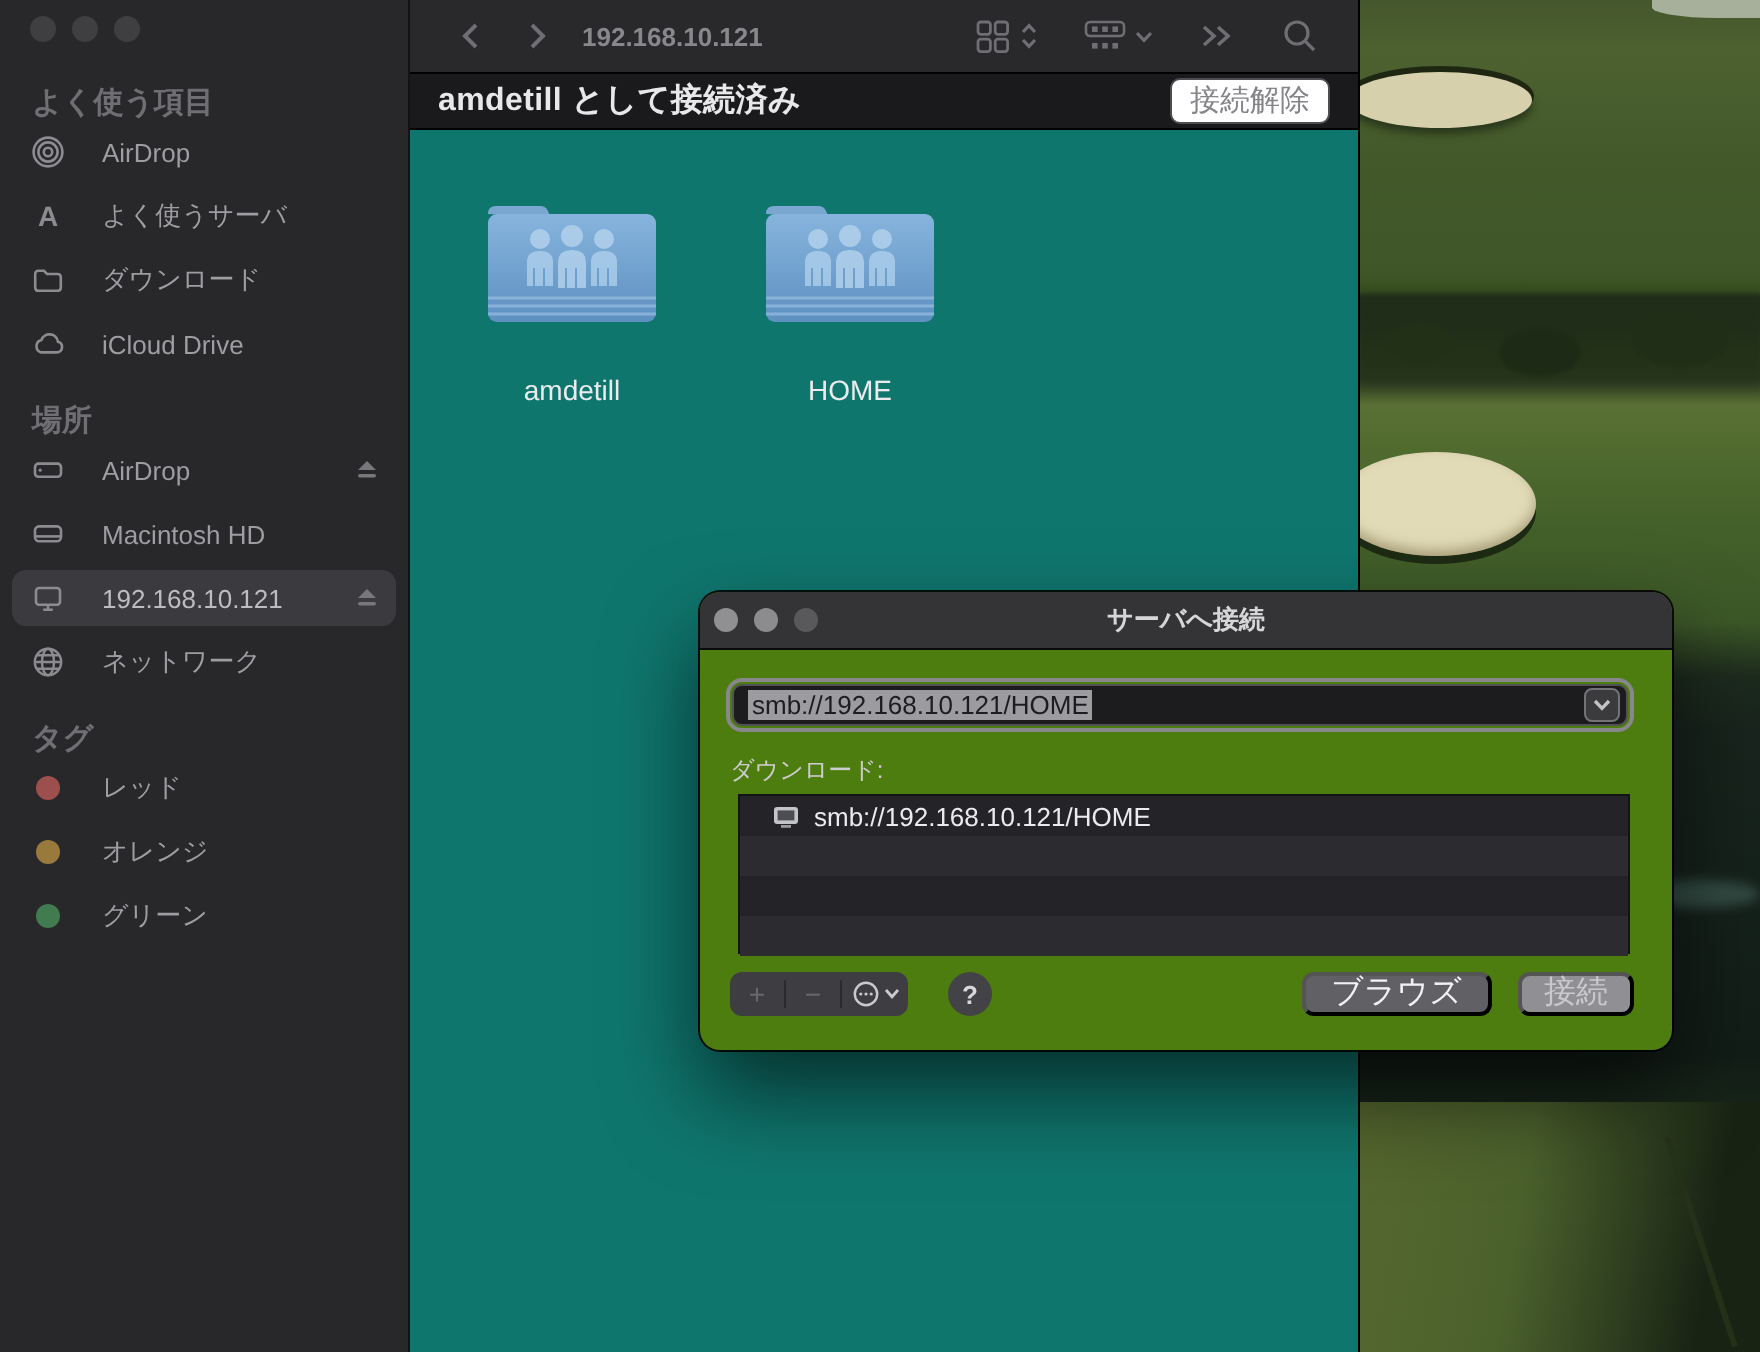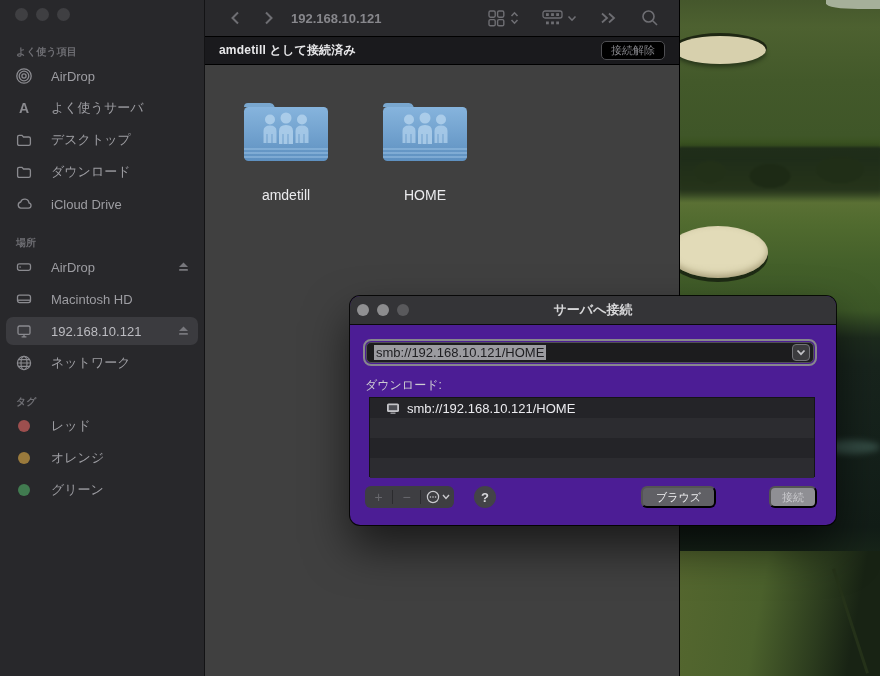--- a/index.html
+++ b/index.html
@@ -40,21 +40,21 @@
 
   
   .finder { position:absolute; left:0; top:0; width:680px; height:676px;
     display:flex; border-right:1px solid #000; }
 
   
   .sidebar { width:205px; height:676px; background:#28282b; flex:none;
     border-right:1px solid #131315; }
   .traffic { display:flex; gap:8px; padding:8px 0 0 15px; height:32px; }
   .tl-dot { width:13px; height:13px; border-radius:50%; background:#3f3f42; }
-  .sb-section-title { font-size:10px; font-weight:bold; color:#6e6e73;
+  .sb-section-title { font-size:15px; font-weight:bold; color:#6e6e73;
     padding:0 0 0 16px; margin-top:12px; height:16px; line-height:16px; }
   .sb-section-title.gap { margin-top:15px; }
   .sb-row { display:flex; align-items:center; height:32px; margin:0 6px;
     padding-left:7px; border-radius:7px; color:#9d9da2; font-size:13px;gap:10px; }
   .sb-row.selected { background:#3b3b3f; height:28px; margin-top:2px; margin-bottom:2px; color:#bcbcc1; }
   .sb-ic { width:22px; height:18px; display:flex; align-items:center; justify-content:center;
     color:#8b8b90; flex:none; }
   .sb-ic svg { display:block; }
   .sb-label { margin-left:6px; white-space:nowrap; overflow:hidden; }
   .sb-eject { margin-left:auto; margin-right:8px; color:#77777c; display:flex; }
@@ -66,32 +66,32 @@
     padding:0 20px 0 22px; color:#6e6e73; flex:none; }
   .tb-btn { display:flex; align-items:center; justify-content:center; }
   .tb-back { margin-right:14px; }
   .tb-fwd { margin-right:14px; }
   .tb-title { font-size:13px; font-weight:bold; color:#87878c; margin-left:0; }
   .tb-right { margin-left:auto; display:flex; align-items:center; gap:22px; }
   .tb-group-pair { display:flex; align-items:center; gap:4px; }
 
   .statusbar { height:29px; background:#1a1a1d; border-top:1px solid #000; border-bottom:1px solid #000;
     display:flex; align-items:center; padding:0 14px; flex:none; }
-  .status-msg { font-size:12px; font-weight:bold; color:#e8e8ea; letter-spacing:.2px; }
-  .disconnect-btn { margin-left:auto; font-size:11px; color:#85858a; background:#000000;
+  .status-msg { font-size:16px; font-weight:bold; color:#e8e8ea; letter-spacing:.2px; }
+  .disconnect-btn { margin-left:auto; font-size:15px; color:#85858a; background:#ffffff;
     border:1px solid #4e4e52; border-radius:5px; padding:3px 9px; line-height:1; }
 
-  .content { flex:1; position:relative; background:#404040; }
+  .content { flex:1; position:relative; background:#0f766e; }
   .folder-grid { display:flex; gap:43px; padding:32px 0 0 33px; }
   .folder-item { width:96px; display:flex; flex-direction:column; align-items:center; }
   .folder-label { margin-top:22px; font-size:14px; color:#ebebed; }
 
   
   .dialog { position:absolute; left:350px; top:296px; width:486px; height:229px;
-    background:#4c1d95; border-radius:10px; z-index:10;
+    background:#4d7c0f; border-radius:10px; z-index:10;
     box-shadow:0 0 0 1px rgba(0,0,0,.85), 0 22px 45px rgba(0,0,0,.6);
     display:flex; flex-direction:column; overflow:hidden; }
   .dlg-titlebar { height:29px; background:#343437; border-bottom:1px solid #0a0a0a;
     display:flex; align-items:center; position:relative; flex:none; }
   .dlg-dots { display:flex; gap:8px; padding-left:7px; }
   .dlg-dot { width:12px; height:12px; border-radius:50%; }
   .dlg-dot.d1 { background:#909092; }
   .dlg-dot.d2 { background:#8c8c8e; }
   .dlg-dot.d3 { background:#59595c; }
   .dlg-title { position:absolute; left:0; right:0; text-align:center; font-size:13px;
@@ -121,22 +121,22 @@
     border-radius:6px; overflow:hidden; }
   .seg { display:flex; align-items:center; justify-content:center; color:#68686d;
     font-size:14px; line-height:1; }
   .seg.add, .seg.remove { width:27px; }
   .seg.more { width:33px; color:#cacace; gap:2px; }
   .seg-sep { width:1px; background:#2b2b2e; margin:4px 0; }
   .help-btn { width:22px; height:22px; border-radius:50%; background:#434347;
     color:#d8d8dc; font-size:13px; font-weight:bold; display:flex; align-items:center;
     justify-content:center; margin-left:20px; }
   .dlg-actions { margin-left:auto; display:flex; gap:13px; }
-  .btn { height:22px; border-radius:6px; font-size:11px; display:flex; align-items:center;
-    justify-content:center; line-height:1;margin-left:40px; }
+  .btn { height:22px; border-radius:6px; font-size:16px; display:flex; align-items:center;
+    justify-content:center; line-height:1; }
   .btn-browse { background:#606065; color:#f1f1f3; padding:0 13px; }
   .btn-connect { background:#8f8f94; color:#c9c9cd; padding:0 11px; }
 
   svg { overflow:visible; }
 </style>
 </head>
 <body>
 
 <div class="stage">
 
@@ -171,28 +171,20 @@
           </span>
         <span class="sb-label">AirDrop</span>
       </div>
       <div class="sb-row">
         <span class="sb-ic">
           <svg width="16" height="16" viewBox="0 0 16 16" fill="currentColor">
             <text x="8" y="13" text-anchor="middle" font-size="14" font-weight="bold" font-family="inherit">A</text>
           </svg>
           </span>
         <span class="sb-label">よく使うサーバ</span>
-      </div>
-      <div class="sb-row">
-        <span class="sb-ic">
-          <svg width="16" height="16" viewBox="0 0 16 16" fill="none" stroke="currentColor" stroke-width="1.3">
-            <path d="M1.6 5 q0-1.6 1.6-1.6 h2.8 l1.5 1.6 h5.3 q1.6 0 1.6 1.6 v5.2 q0 1.6-1.6 1.6 h-9.6 q-1.6 0-1.6-1.6 z"></path>
-          </svg>
-          </span>
-        <span class="sb-label">デスクトップ</span>
       </div>
       <div class="sb-row">
         <span class="sb-ic">
           <svg width="16" height="16" viewBox="0 0 16 16" fill="none" stroke="currentColor" stroke-width="1.3">
             <path d="M1.6 5 q0-1.6 1.6-1.6 h2.8 l1.5 1.6 h5.3 q1.6 0 1.6 1.6 v5.2 q0 1.6-1.6 1.6 h-9.6 q-1.6 0-1.6-1.6 z"></path>
           </svg>
           </span>
         <span class="sb-label">ダウンロード</span>
       </div>
 

